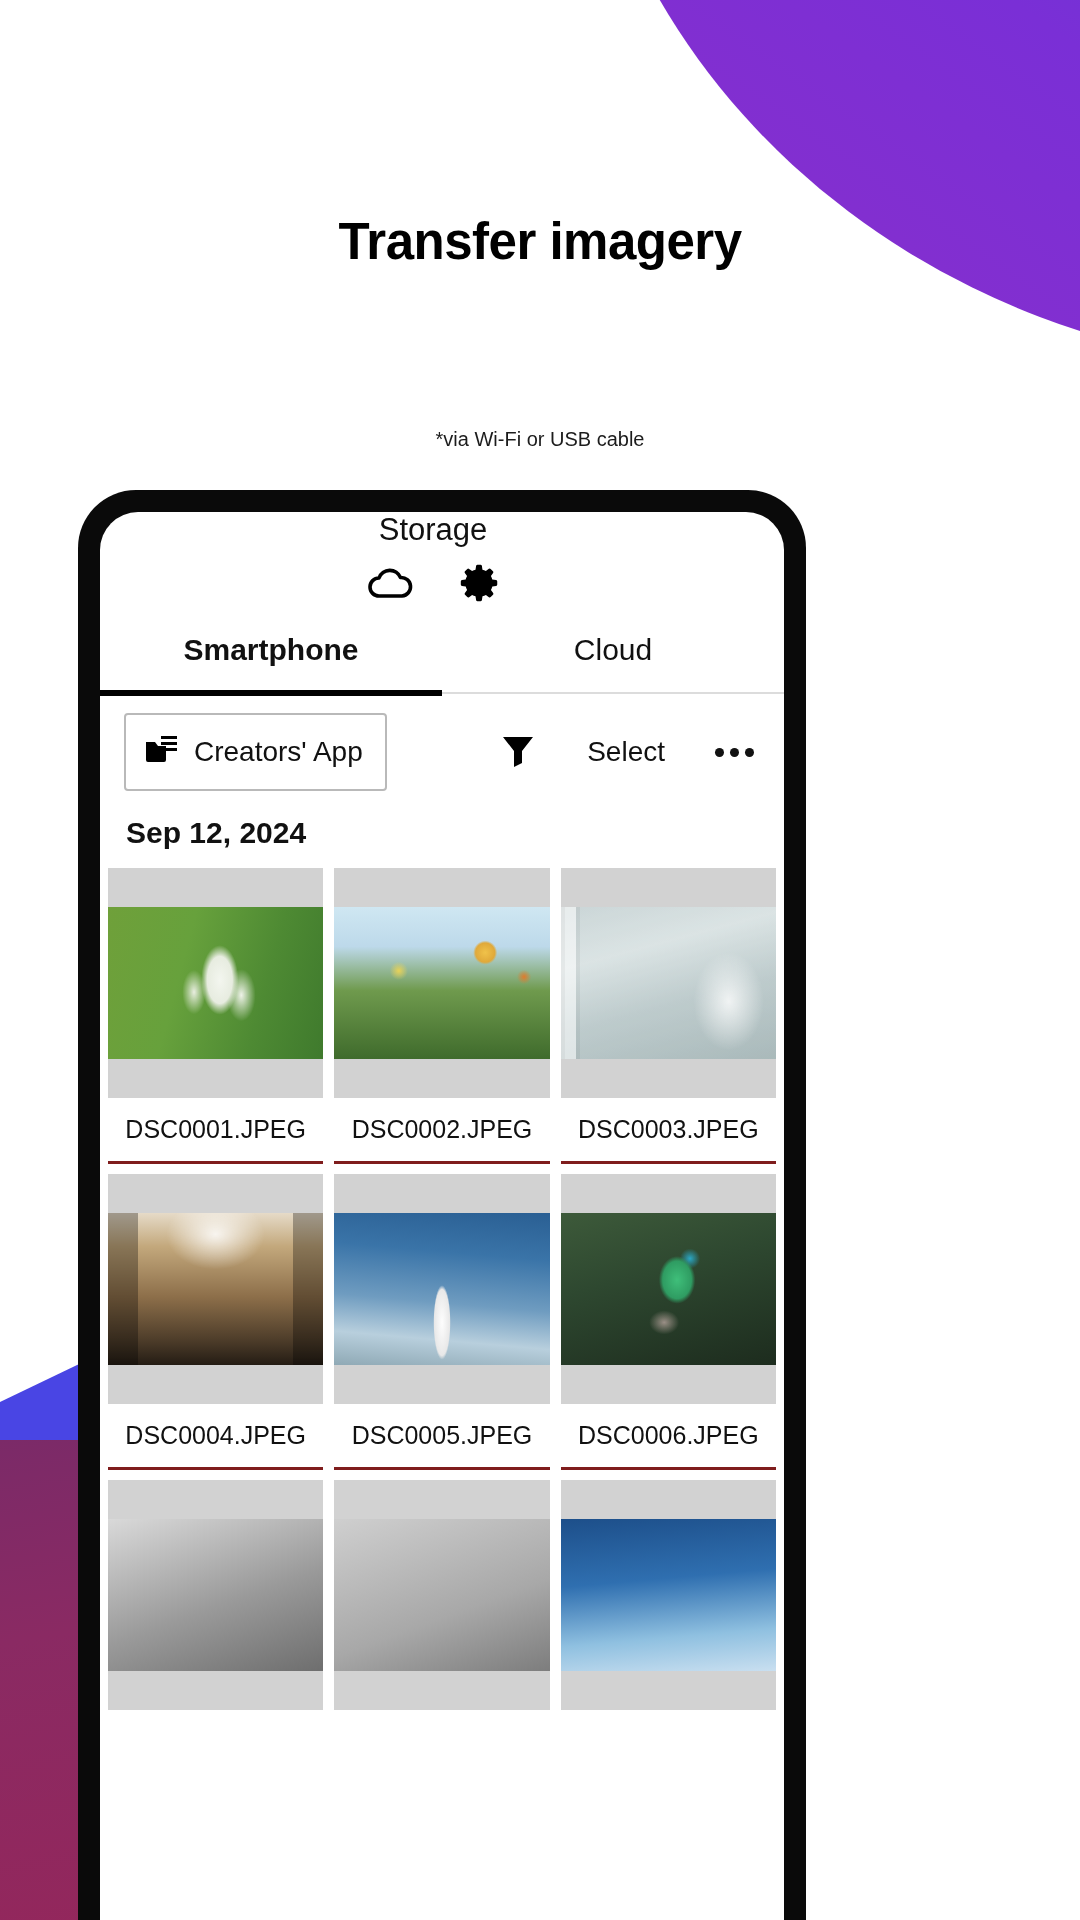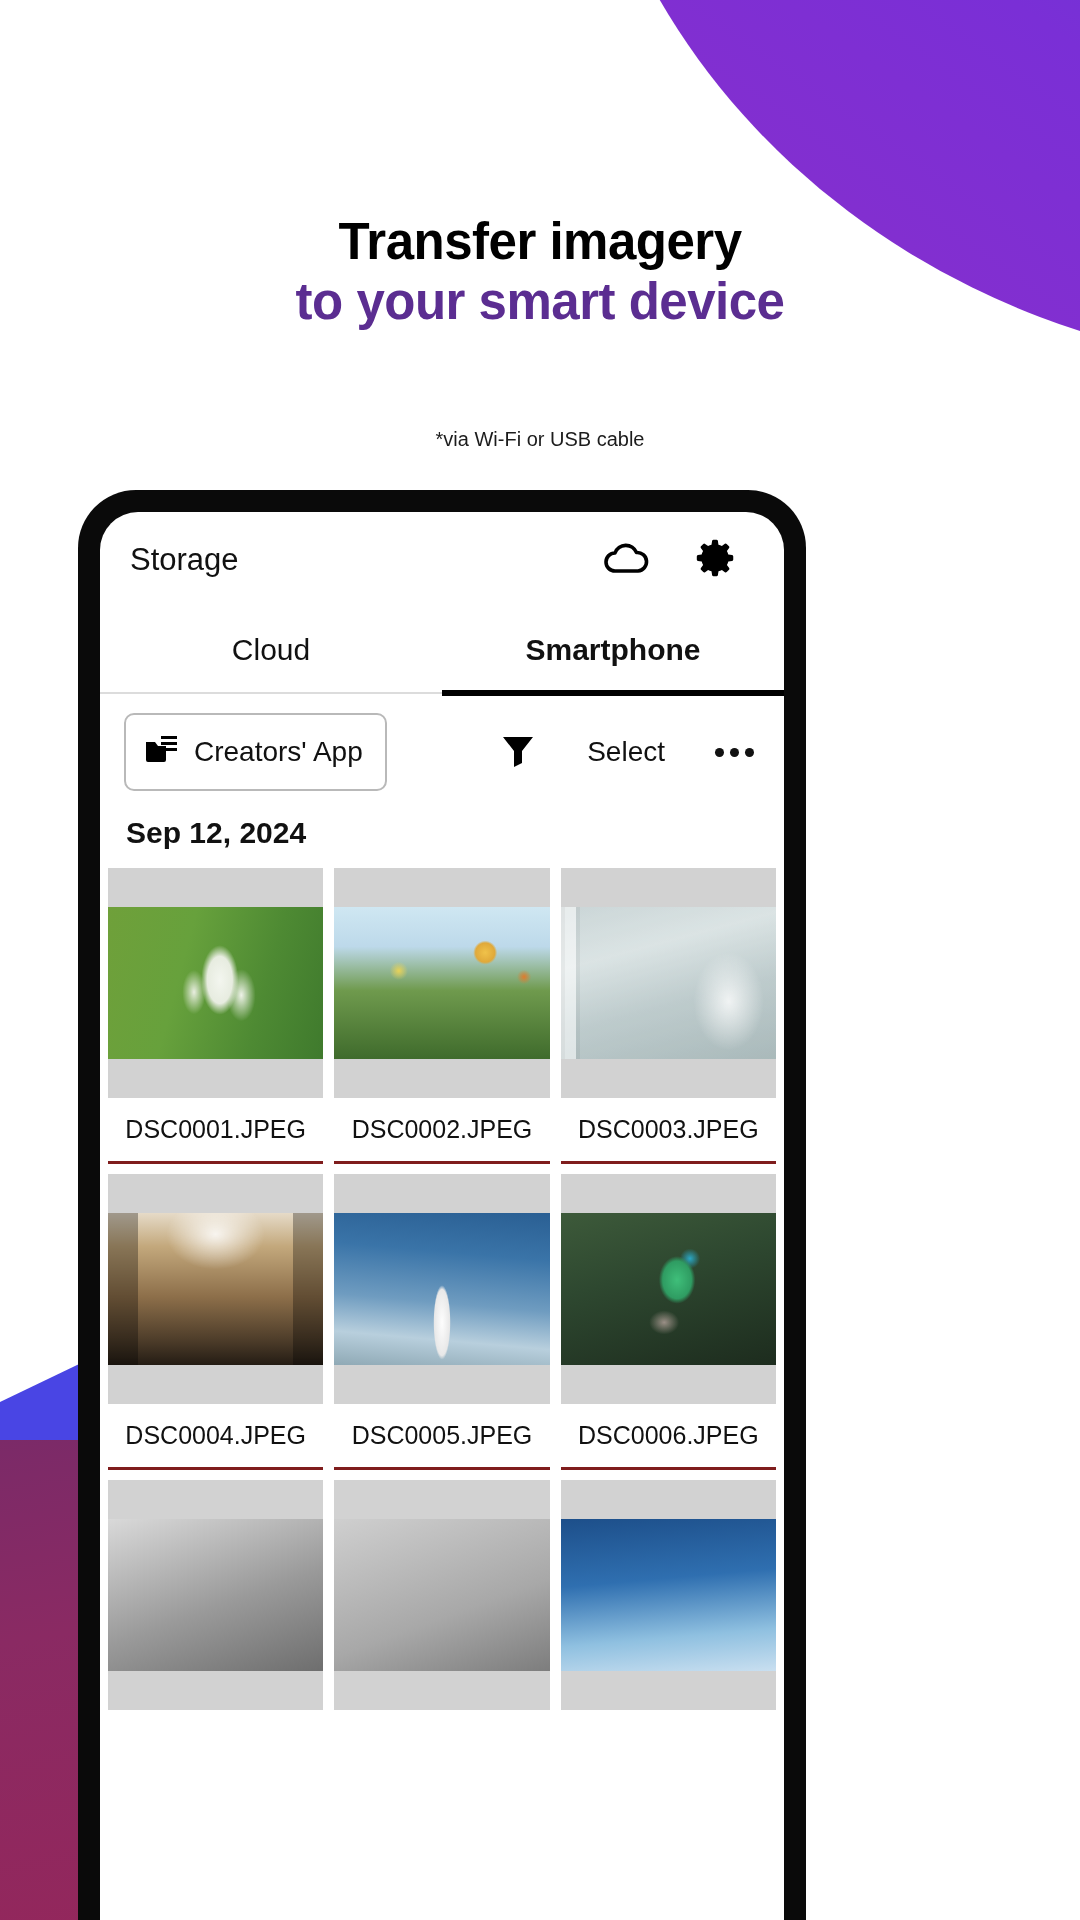--- a/index.html
+++ b/index.html
@@ -110,20 +110,21 @@
     content: ""; position: absolute; right: -5px; top: 6px;
     width: 3px; height: 8px; background: #000; border-radius: 0 2px 2px 0;
   }
   .batt span { display: block; width: 100%; height: 100%; background: #000; border-radius: 2px; }
 
   
   .titlerow {
     height: 96px;
     display: flex; align-items: center; justify-content: space-between;
     padding: 0 48px 0 30px;
+    flex-direction: column;
   }
   .app-title { font-size: 31px; color: #111; font-weight: 400; }
   .title-actions { display: flex; align-items: center; gap: 44px; }
 
   
   .tabs {
     display: flex; height: 86px;
     border-bottom: 2px solid #dcdcdc;
     position: relative;
   }
@@ -141,21 +142,21 @@
 
   
   .toolbar {
     height: 116px;
     display: flex; align-items: center;
     padding: 0 26px 0 24px;
     gap: 0;
   }
   .chip {
     display: flex; align-items: center; gap: 12px;
-    border: 2px solid #b9b9b9; border-radius: 10px;
+    border: 2px solid #b9b9b9; border-radius: 4px;
     height: 78px; padding: 0 22px 0 18px;
     background: #fff;
   }
   .chip-label { font-size: 28px; color: #111; }
   .toolbar-spacer { flex: 1; }
   .toolbar-right { display: flex; align-items: center; gap: 50px; padding-right: 4px;}
   .select-label { font-size: 28px; color: #111; }
   .dots { display: flex; gap: 6px; align-items: center; }
   .dots i { width: 9px; height: 9px; border-radius: 50%; background: #111; display: block; }
 
@@ -239,21 +240,20 @@
 <body>
 
 <div id="page">
 
   <div class="corner-tr"></div>
   <div class="corner-bl-wedge"></div>
   <div class="corner-bl-block"></div>
 
   <div class="headline">
     <span class="l1">Transfer imagery</span>
-    <span class="l2">to your smart device</span>
   </div>
 
   <div class="subnote">*via Wi-Fi or USB cable</div>
 
   <div class="phone">
     <div class="screen">
 
 
       <div class="titlerow">
         <div class="app-title">Storage</div>
@@ -266,25 +266,25 @@
           <span>
             <svg width="42" height="42" viewBox="0 0 42 42">
               <path fill="#000" d="M21 13.2a7.8 7.8 0 1 0 0 15.6 7.8 7.8 0 0 0 0-15.6zm0 11.6a3.8 3.8 0 1 1 0-7.6 3.8 3.8 0 0 1 0 7.6z"></path>
               <path fill="#000" d="M38 18.1l-3.7-.6a13.9 13.9 0 0 0-1.4-3.4l2.2-3a1.4 1.4 0 0 0-.15-1.8l-2.3-2.3a1.4 1.4 0 0 0-1.8-.15l-3 2.2a13.9 13.9 0 0 0-3.4-1.4L23.9 4a1.4 1.4 0 0 0-1.4-1.2h-3a1.4 1.4 0 0 0-1.4 1.2l-.6 3.7a13.9 13.9 0 0 0-3.4 1.4l-3-2.2a1.4 1.4 0 0 0-1.8.15L7 9.3a1.4 1.4 0 0 0-.15 1.8l2.2 3a13.9 13.9 0 0 0-1.4 3.4L4 18.1a1.4 1.4 0 0 0-1.2 1.4v3a1.4 1.4 0 0 0 1.2 1.4l3.7.6a13.9 13.9 0 0 0 1.4 3.4l-2.2 3A1.4 1.4 0 0 0 7 32.7l2.3 2.3a1.4 1.4 0 0 0 1.8.15l3-2.2a13.9 13.9 0 0 0 3.4 1.4l.6 3.7a1.4 1.4 0 0 0 1.4 1.2h3a1.4 1.4 0 0 0 1.4-1.2l.6-3.7a13.9 13.9 0 0 0 3.4-1.4l3 2.2a1.4 1.4 0 0 0 1.8-.15l2.3-2.3a1.4 1.4 0 0 0 .15-1.8l-2.2-3a13.9 13.9 0 0 0 1.4-3.4l3.7-.6a1.4 1.4 0 0 0 1.2-1.4v-3a1.4 1.4 0 0 0-1.2-1.4z"></path>
             </svg>
           </span>
         </div>
       </div>
 
       <div class="tabs">
+        <div class="tab active">
+          <span>Smartphone</span>
+        </div>
         <div class="tab">
           <span>Cloud</span>
-        </div>
-        <div class="tab active">
-          <span>Smartphone</span>
         </div>
       </div>
 
       <div class="toolbar">
         <div class="chip">
           <span>
             <svg width="38" height="32" viewBox="0 0 38 32">
               <rect x="17" y="2" width="16" height="3" fill="#000"></rect>
               <rect x="17" y="8" width="16" height="3" fill="#000"></rect>
               <rect x="21" y="14" width="12" height="3" fill="#000"></rect>

